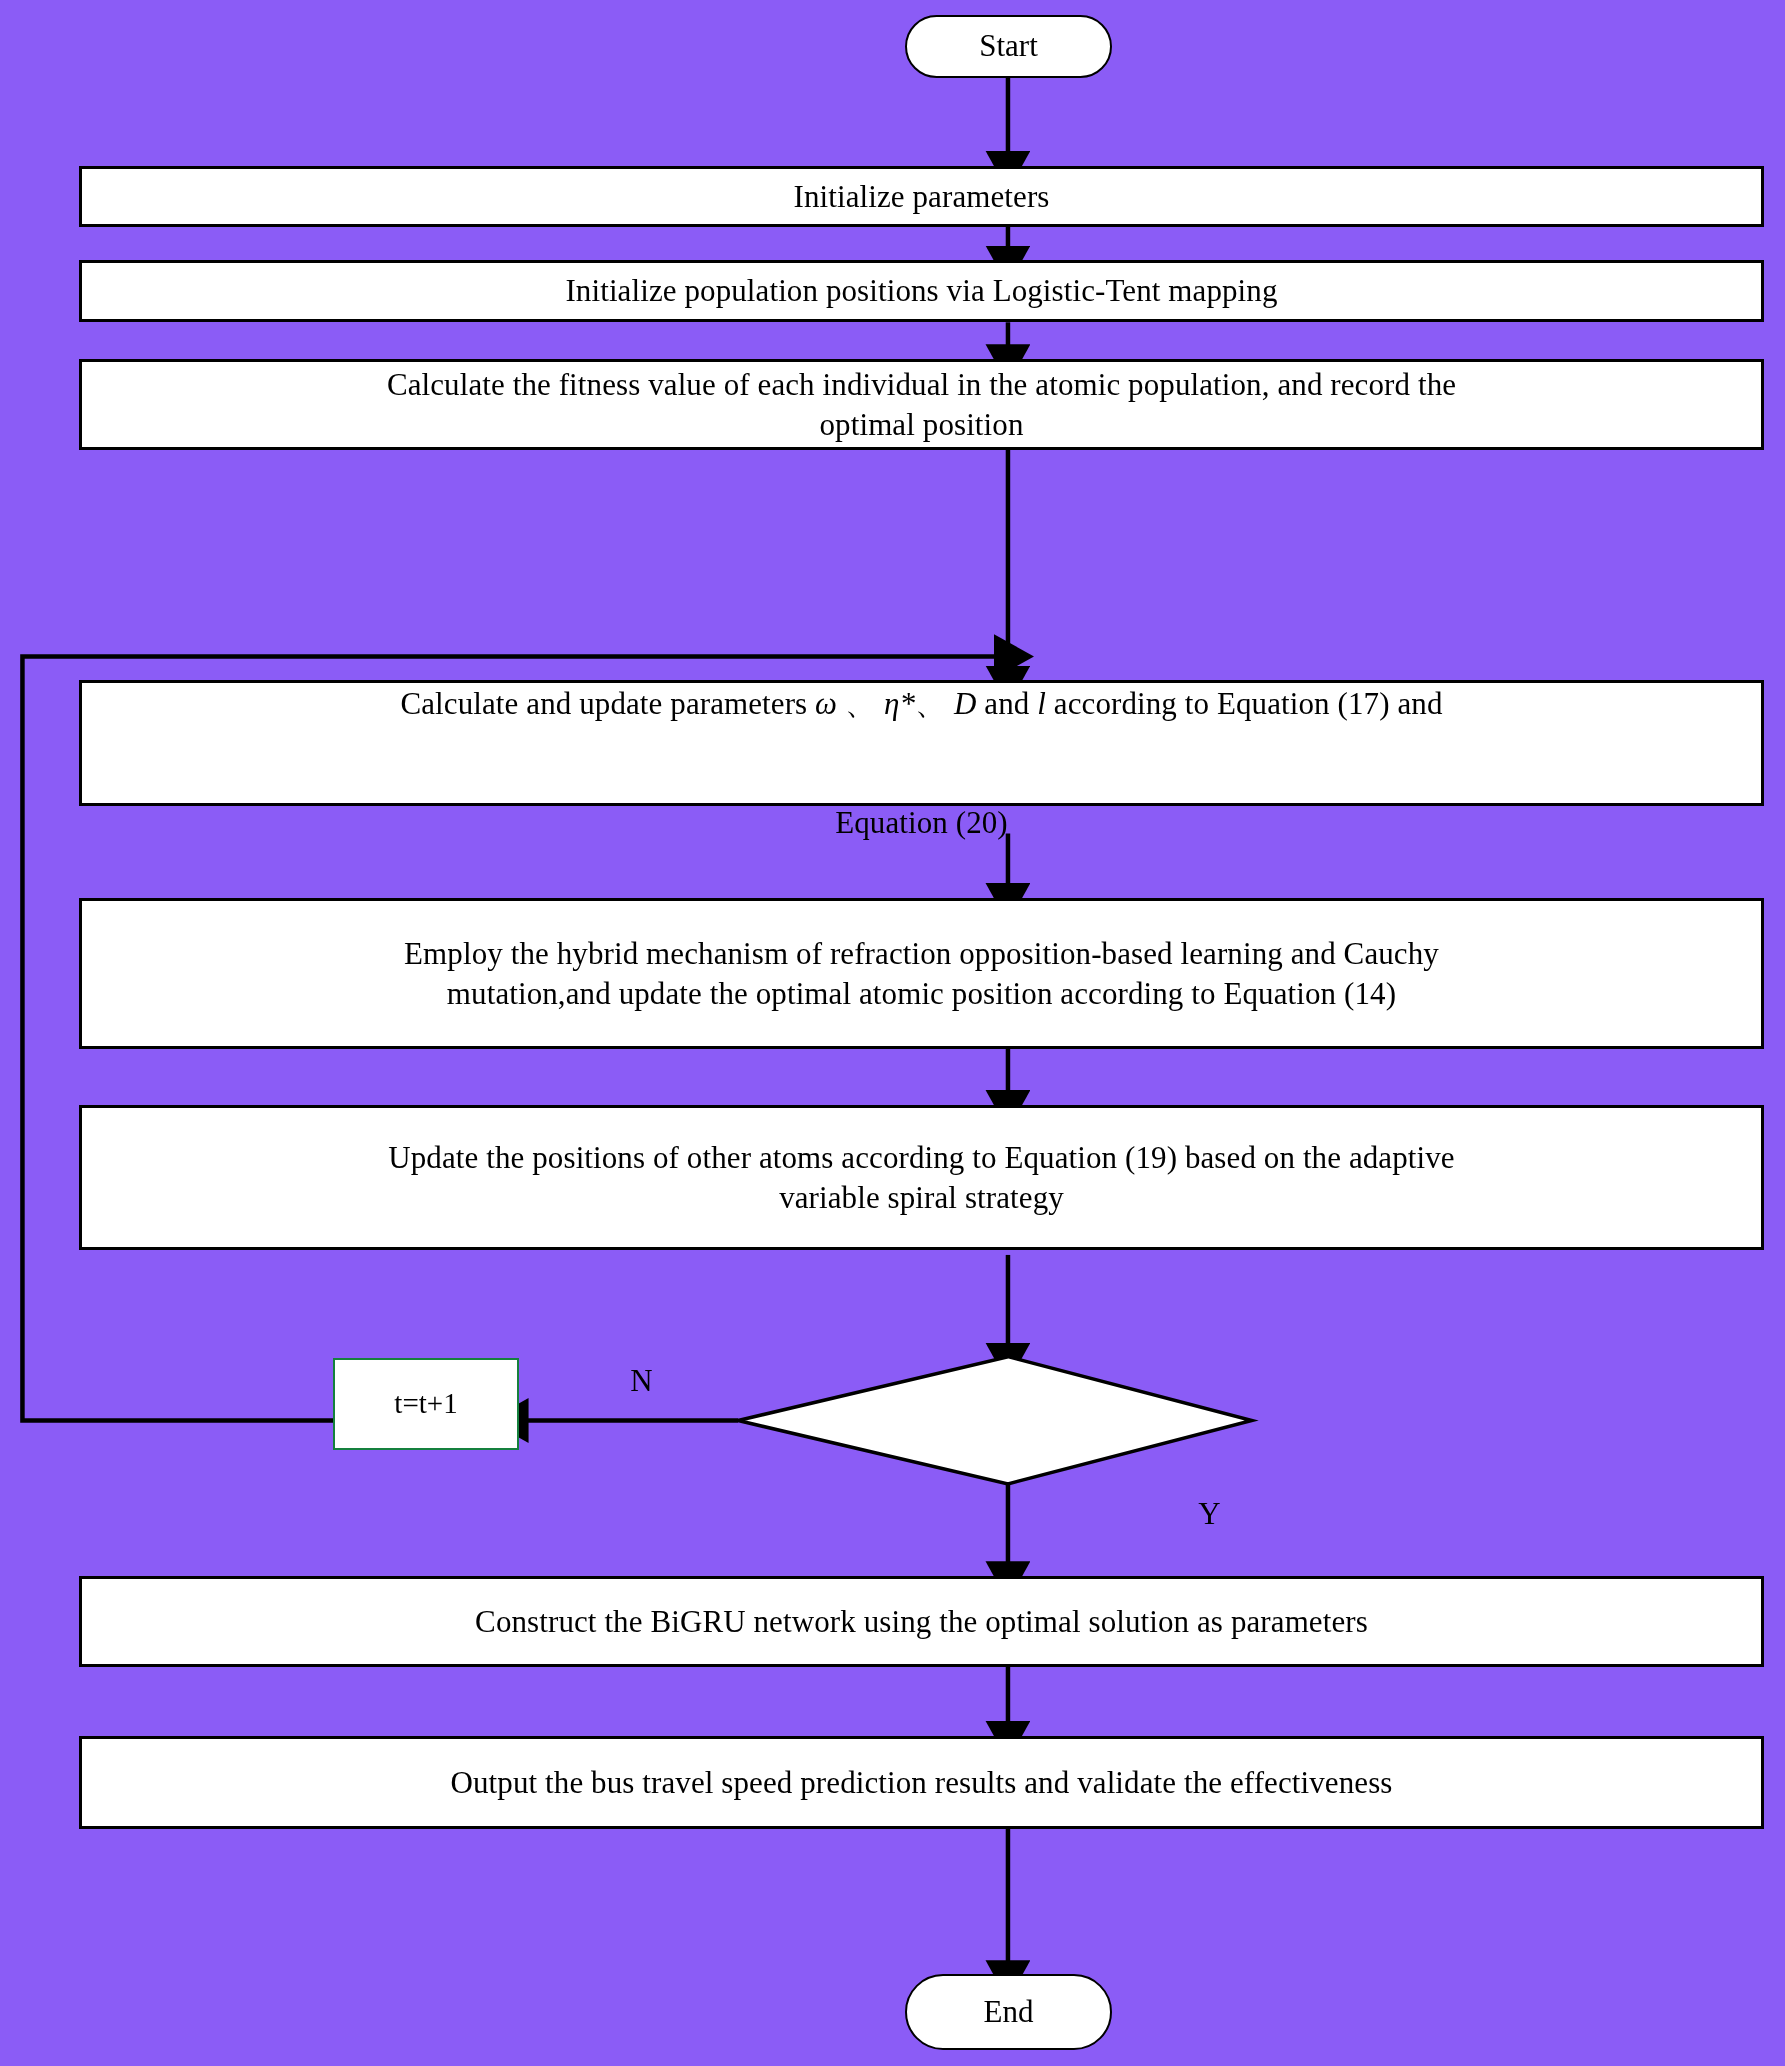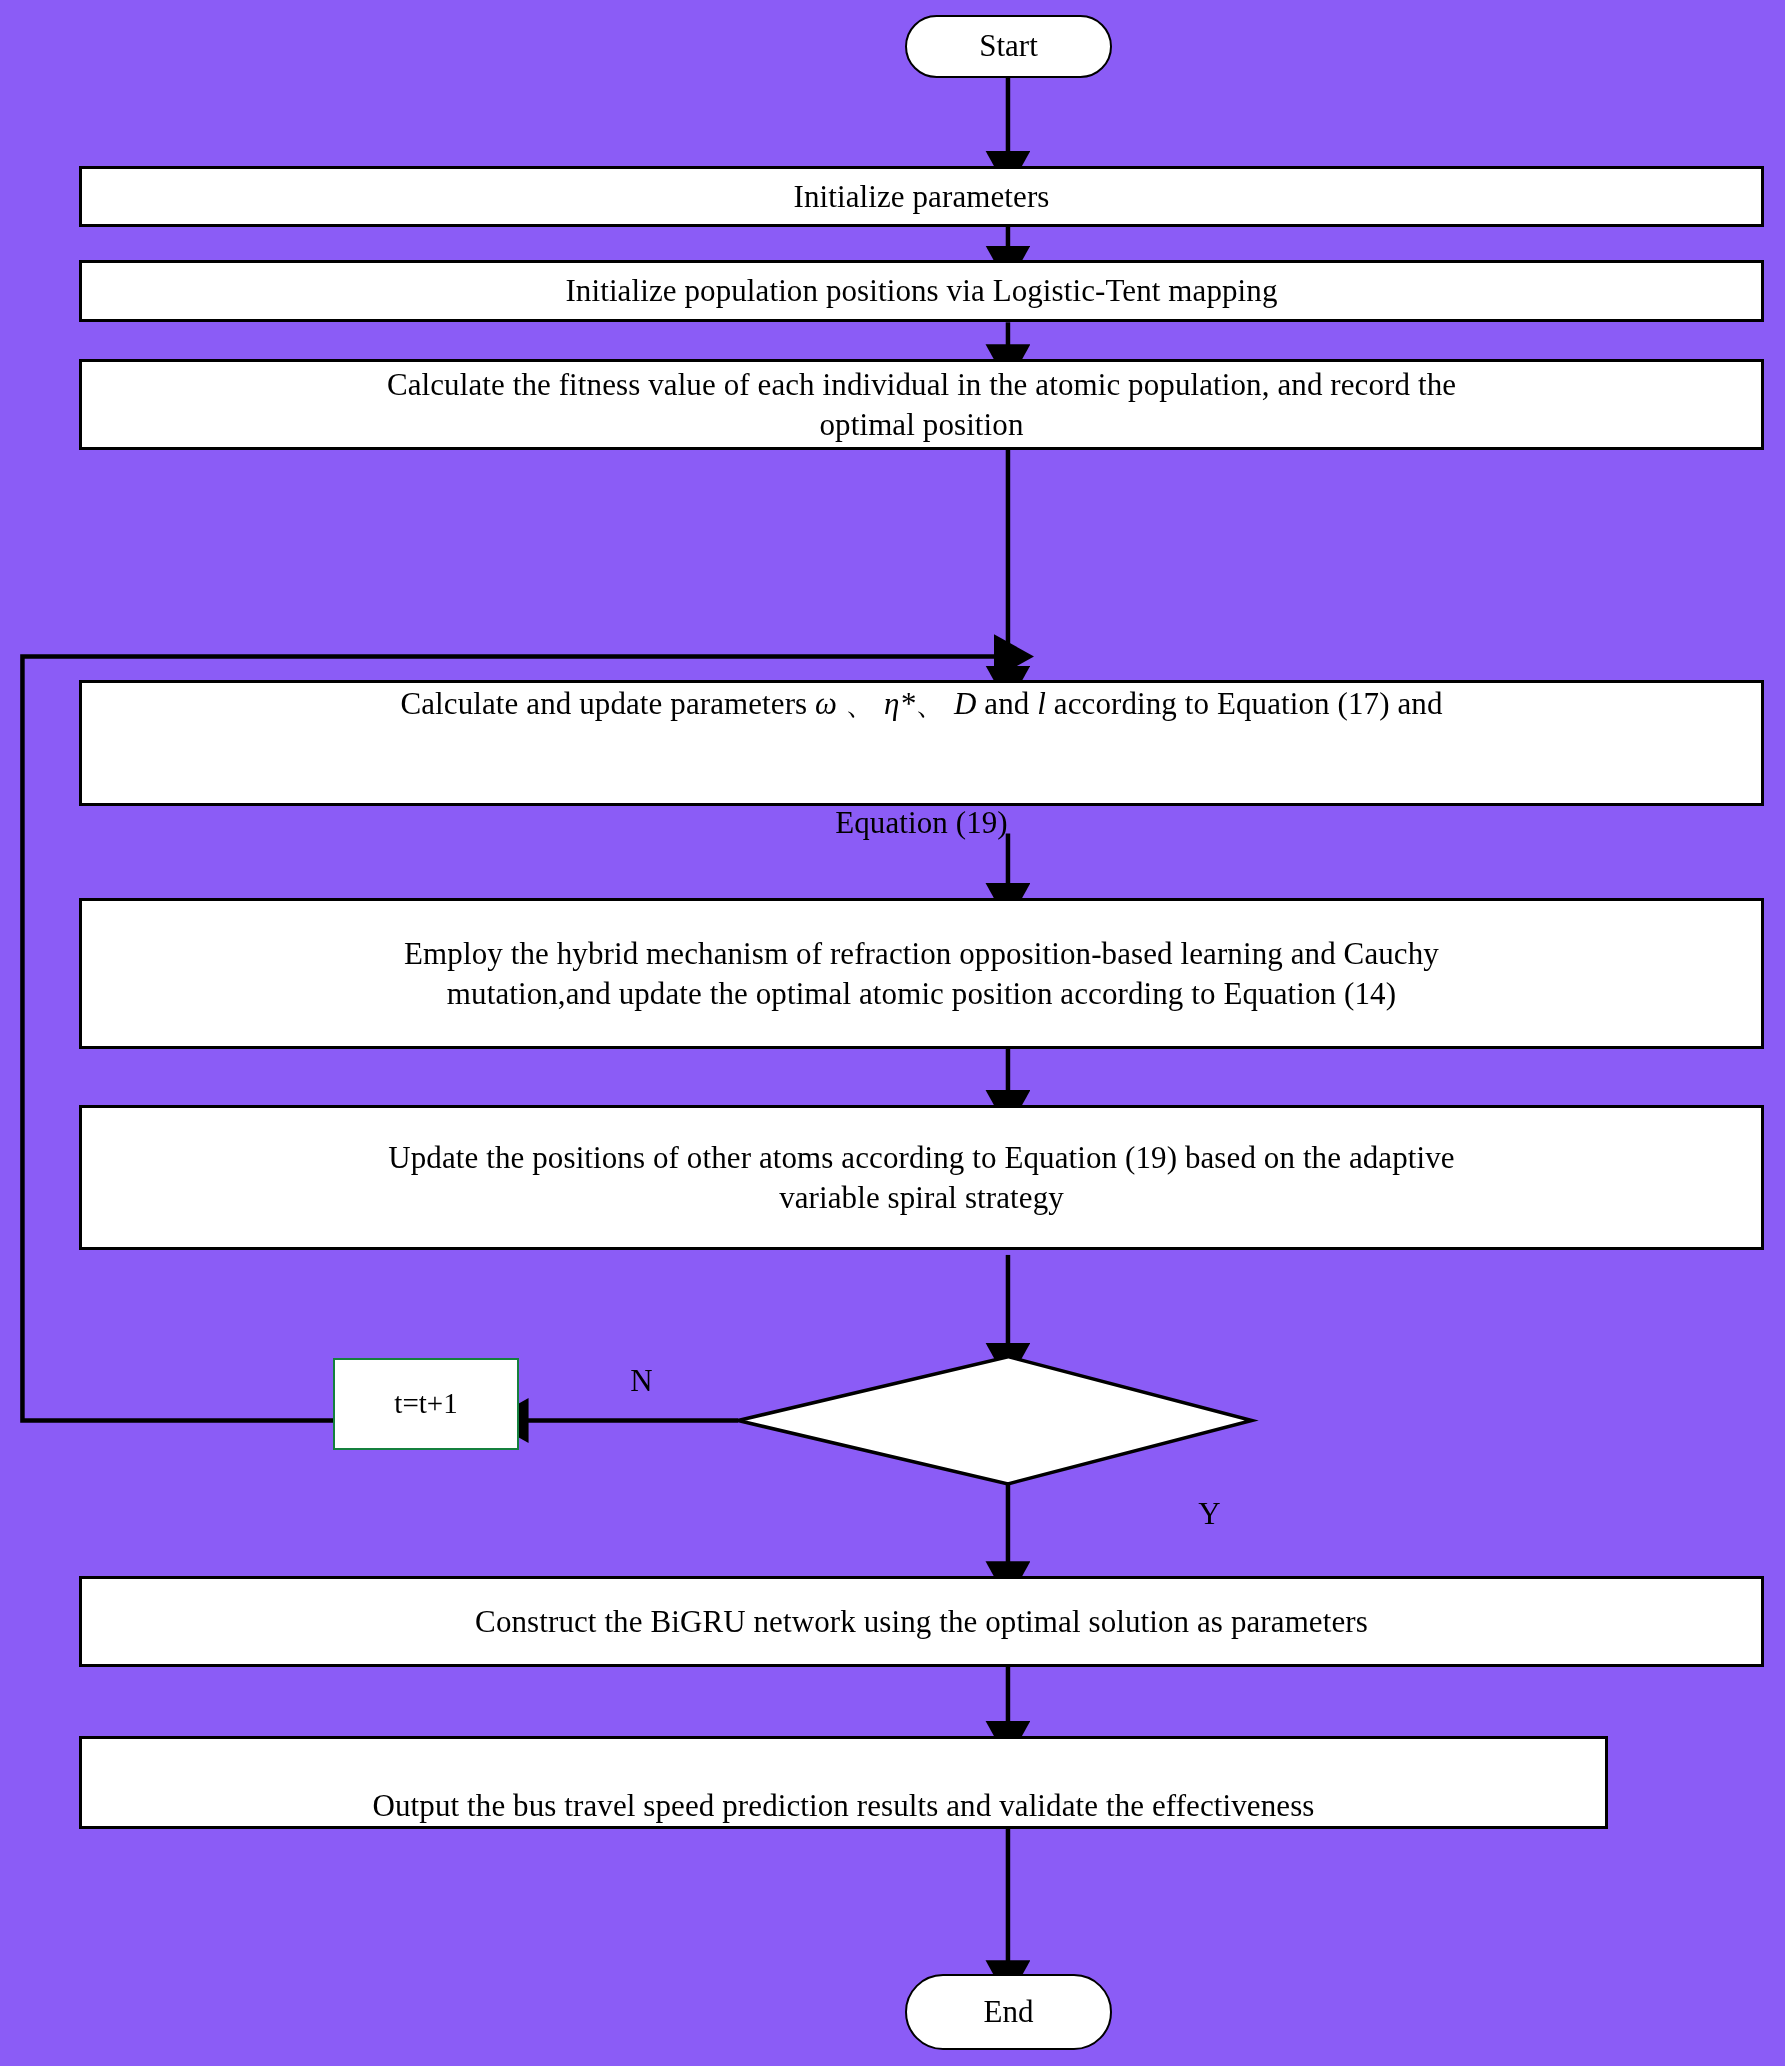--- a/index.html
+++ b/index.html
@@ -130,21 +130,21 @@
 
   <div class="node proc" style="left:79px;top:359px;width:1685px;height:91px;">
     <span class="txt">Calculate the fitness value of each individual in the atomic population, and record the
 optimal position</span>
   </div>
 
   <div class="node proc" style="left:79px;top:680px;width:1685px;height:126px;">
     <span class="txt">
       <span>Calculate and update parameters </span><span class="mi">ω</span>&nbsp;<span class="sep">、</span>&nbsp;<span class="mi">η</span><span class="mi">*</span><span class="sep">、</span>&nbsp;<span class="mi">D</span><span> and </span><span class="mi">l</span><span> according to Equation (17) and</span>
       <br>
-      <span>Equation (19)</span>
+      <span>Equation (20)</span>
     </span>
   </div>
 
   <div class="node proc" style="left:79px;top:898px;width:1685px;height:151px;">
     <span class="txt">Employ the hybrid mechanism of refraction opposition-based learning and Cauchy
 mutation,and update the optimal atomic position according to Equation (14)</span>
   </div>
 
   <div class="node proc" style="left:79px;top:1105px;width:1685px;height:145px;">
     <span class="txt">Update the positions of other atoms according to Equation (19) based on the adaptive
@@ -161,21 +161,21 @@
   </div>
 
   <div class="edge-label" style="left:1187px;top:1491px;width:45px;height:45px;">
     <span>Y</span>
   </div>
 
   <div class="node proc" style="left:79px;top:1576px;width:1685px;height:91px;">
     <span class="txt">Construct the BiGRU network using the optimal solution as parameters</span>
   </div>
 
-  <div class="node proc" style="left:79px;top:1736px;width:1529px;height:93px;align-items:flex-end;">
+  <div class="node proc" style="left:79px;top:1736px;width:1685px;height:93px;">
     <span class="txt">Output the bus travel speed prediction results and validate the effectiveness</span>
   </div>
 
   <div class="node capsule" style="left:905px;top:1974px;width:207px;height:76px;">
     <span class="txt">End</span>
   </div>
 
 </div>
 
 

